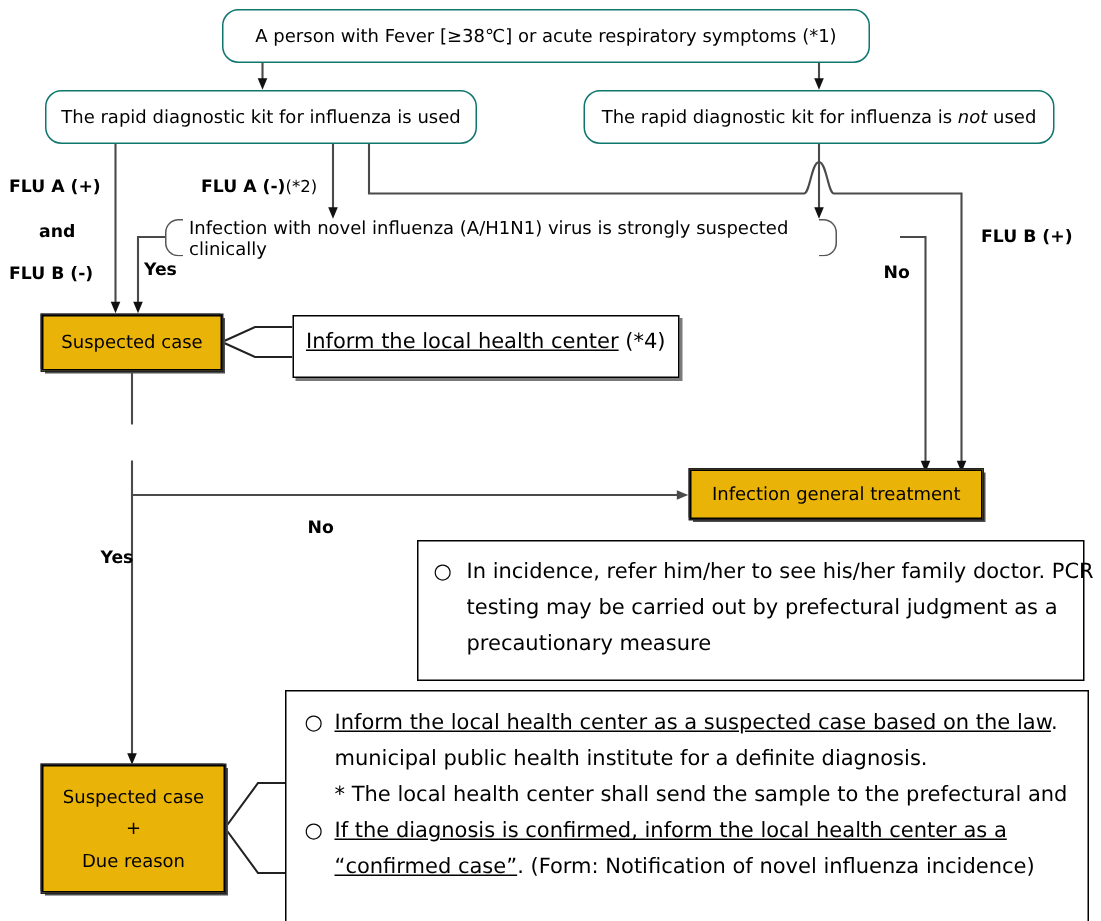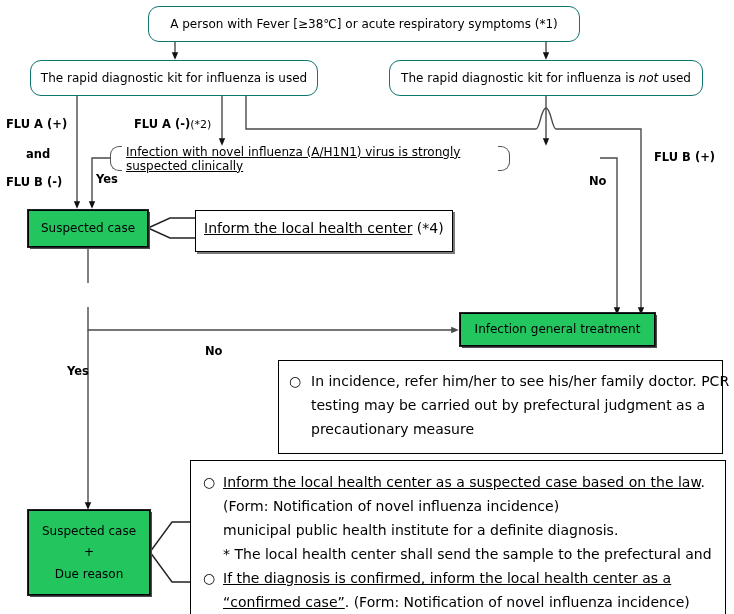--- a/index.html
+++ b/index.html
@@ -35,21 +35,21 @@
     line-height: 1.35;
   }
   
   .rounded {
     border: 1px solid #0f766e;
     border-radius: 11px;
     background: #ffffff;
   }
   
   .grey {
-    background: #22c55e;
+    background: #eab308;
     border: 1px solid #000;
     box-shadow: 2px 2px 0 #4d4d4d, -1px -1px 0 #4d4d4d;
     outline: 1px solid #222;
   }
   
   .plainbox {
     border: 1px solid #000;
     background: #ffffff;
     display: block;
     text-align: left;
@@ -169,21 +169,21 @@
   </div>
 
   <div class="node rounded" style="left:389px; top:60px; width:314px; height:36px;">
     <span><span>The rapid diagnostic kit for influenza is </span><span class="ital">not</span><span> used</span></span>
   </div>
 
   <div class="node rounded" style="left:30px; top:60px; width:288px; height:36px;">
     <span>The rapid diagnostic kit for influenza is used</span>
   </div>
 
-  <div class="bracket" style="left:110px; top:146px; width:400px; height:25px;text-decoration:underline;">
+  <div class="bracket" style="left:110px; top:146px; width:448px; height:25px;">
     <span class="bk bk-l"></span>
     <span class="bk bk-r"></span>
     <span style="padding:0 16px;">Infection with novel influenza (A/H1N1) virus is strongly suspected clinically</span>
   </div>
 
   <div class="node grey" style="left:28px; top:210px; width:120px; height:37px;">
     <span>Suspected case</span>
   </div>
 
   <div class="shadowbox" style="position:absolute; left:195px; top:210px; width:240px; height:30px;">
@@ -211,23 +211,20 @@
     <span>Suspected case</span>
     <span class="plus-row" style="margin:5px 0;">+</span>
     <span>Due reason</span>
   </div>
 
   <div class="plainbox" style="position:absolute; left:190px; top:460px; width:510px; height:150px; padding:9px 12px;">
     <div class="note-line">
       <span class="bullet">○</span><span class="u" style="margin-left:6px;">Inform the local health center as a suspected case based on the law</span><span>.</span>
     </div>
     <div class="note-line">
-      <span class="indent"></span><span style="margin-left:6px;">(Form: Notification of novel influenza incidence)</span>
-    </div>
-    <div class="note-line">
       <span class="indent"></span><span style="margin-left:6px;">municipal public health institute for a definite diagnosis.</span>
     </div>
     <div class="note-line">
       <span class="indent"></span><span style="margin-left:6px;">* The local health center shall send the sample to the prefectural and</span>
     </div>
     <div class="note-line">
       <span class="bullet">○</span><span class="u" style="margin-left:6px;">If  the  diagnosis  is  confirmed,  inform  the  local  health  center  as  a</span>
     </div>
     <div class="note-line">
       <span class="indent"></span><span class="u" style="margin-left:6px;">“confirmed case”</span><span>. (Form: Notification of novel influenza incidence)</span>

